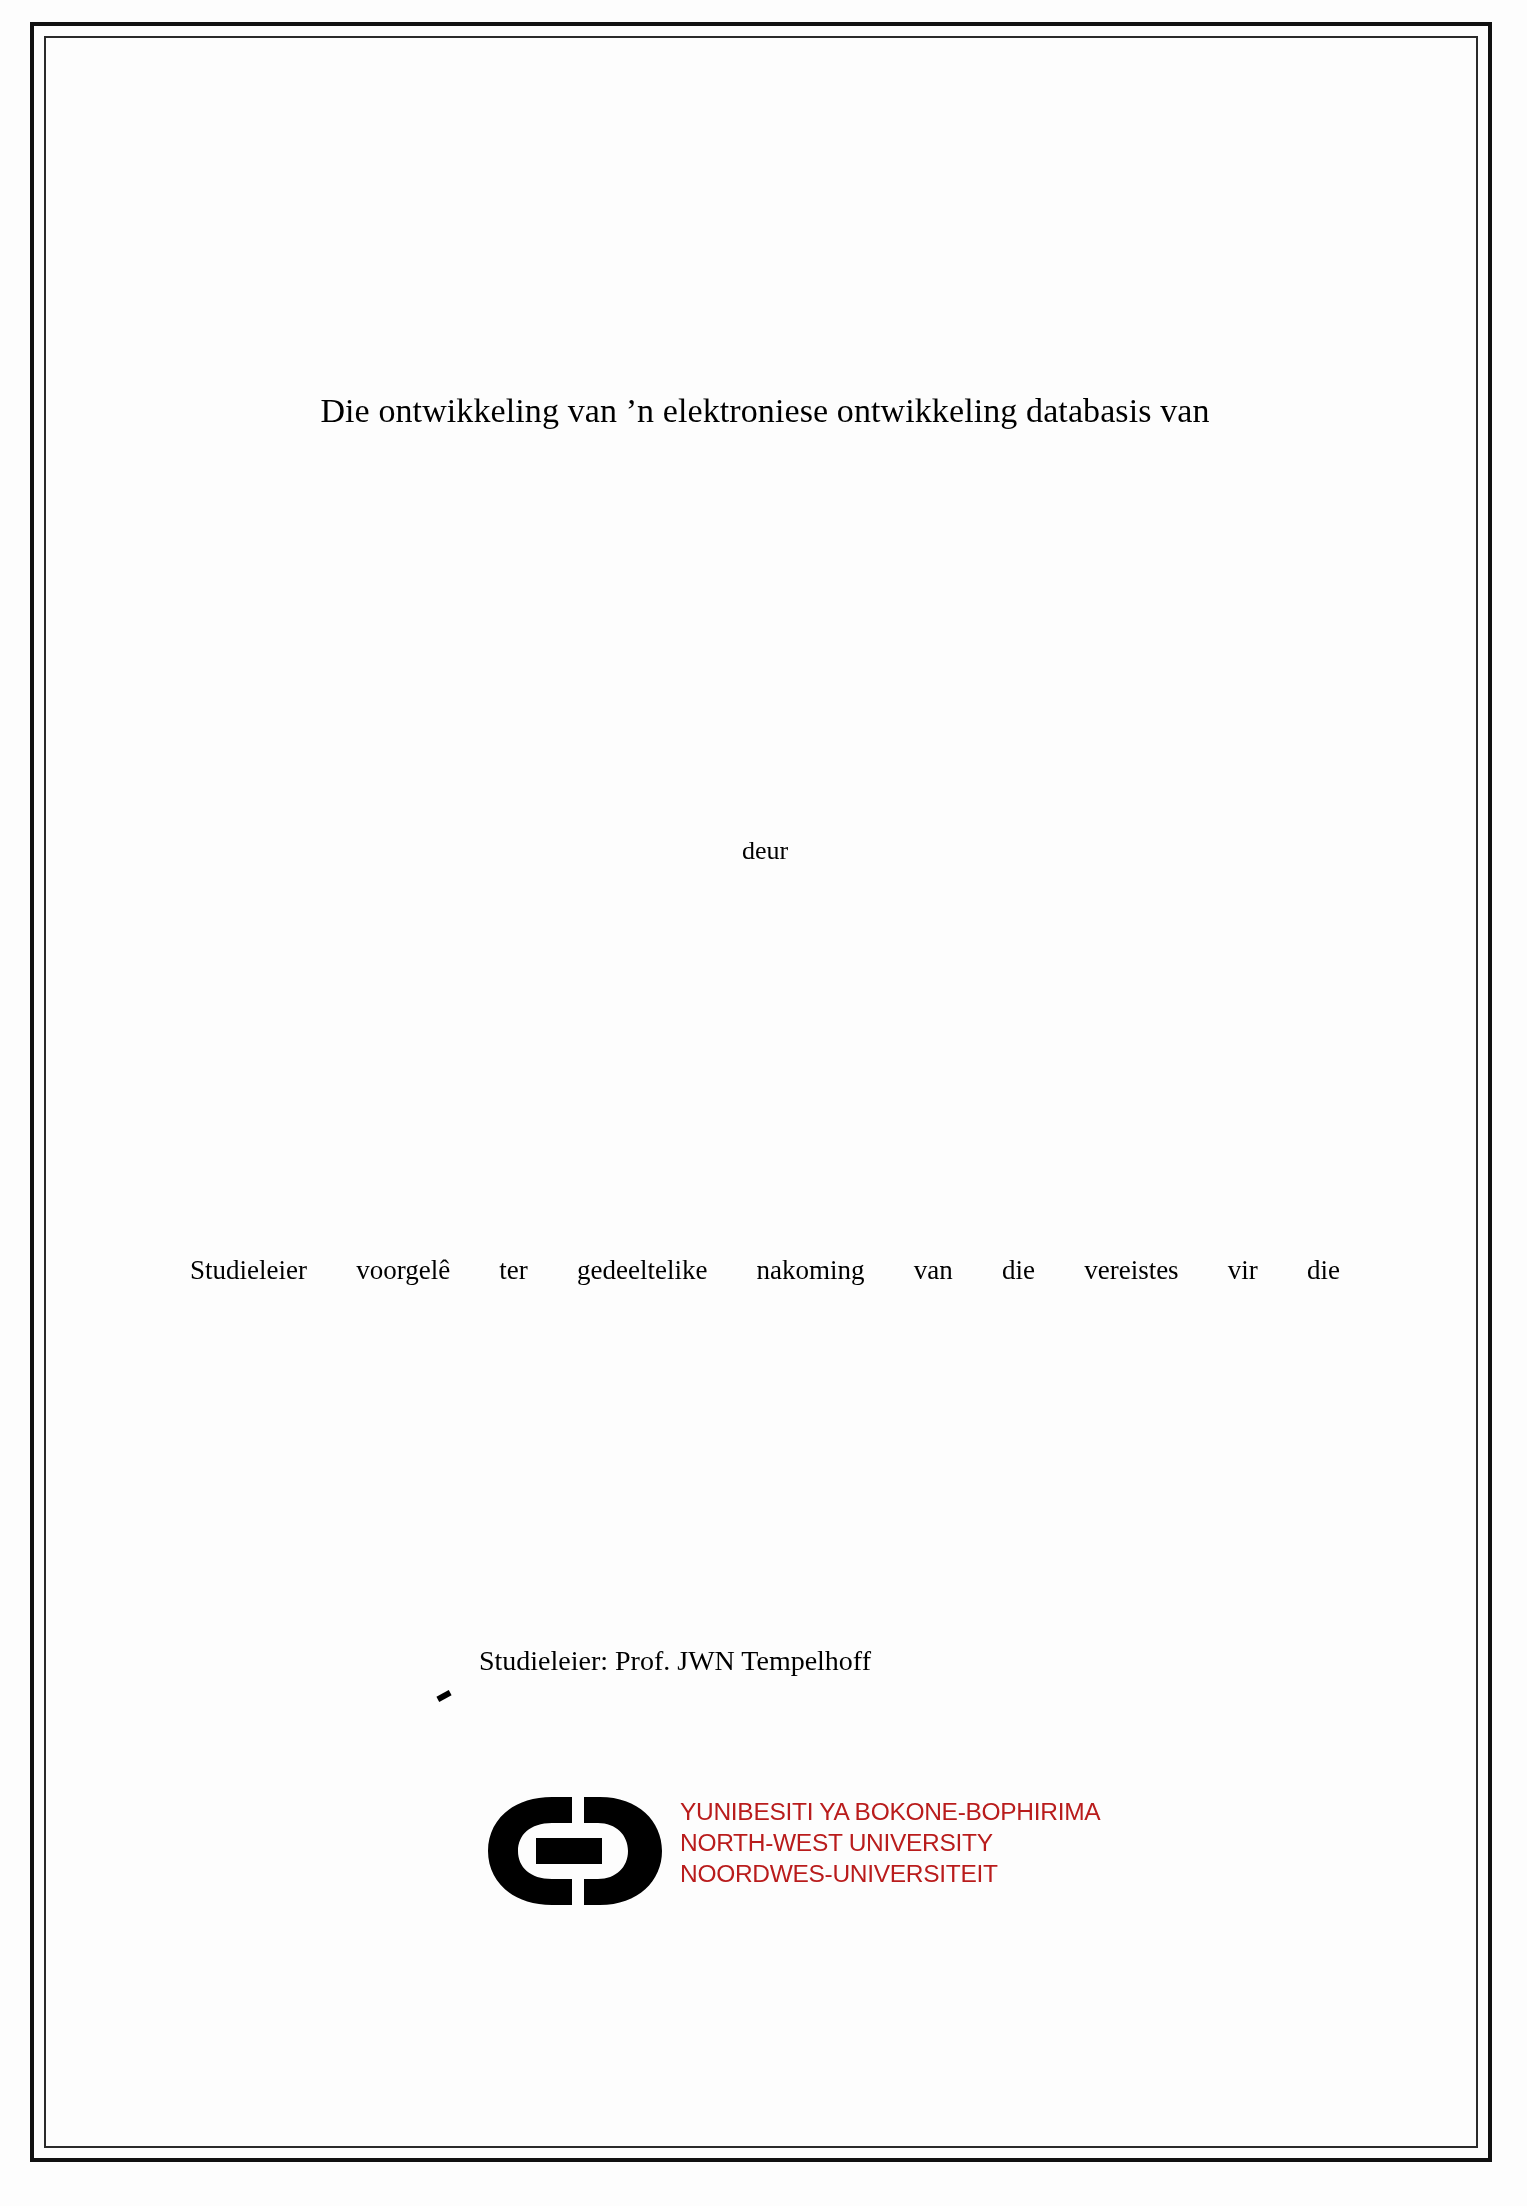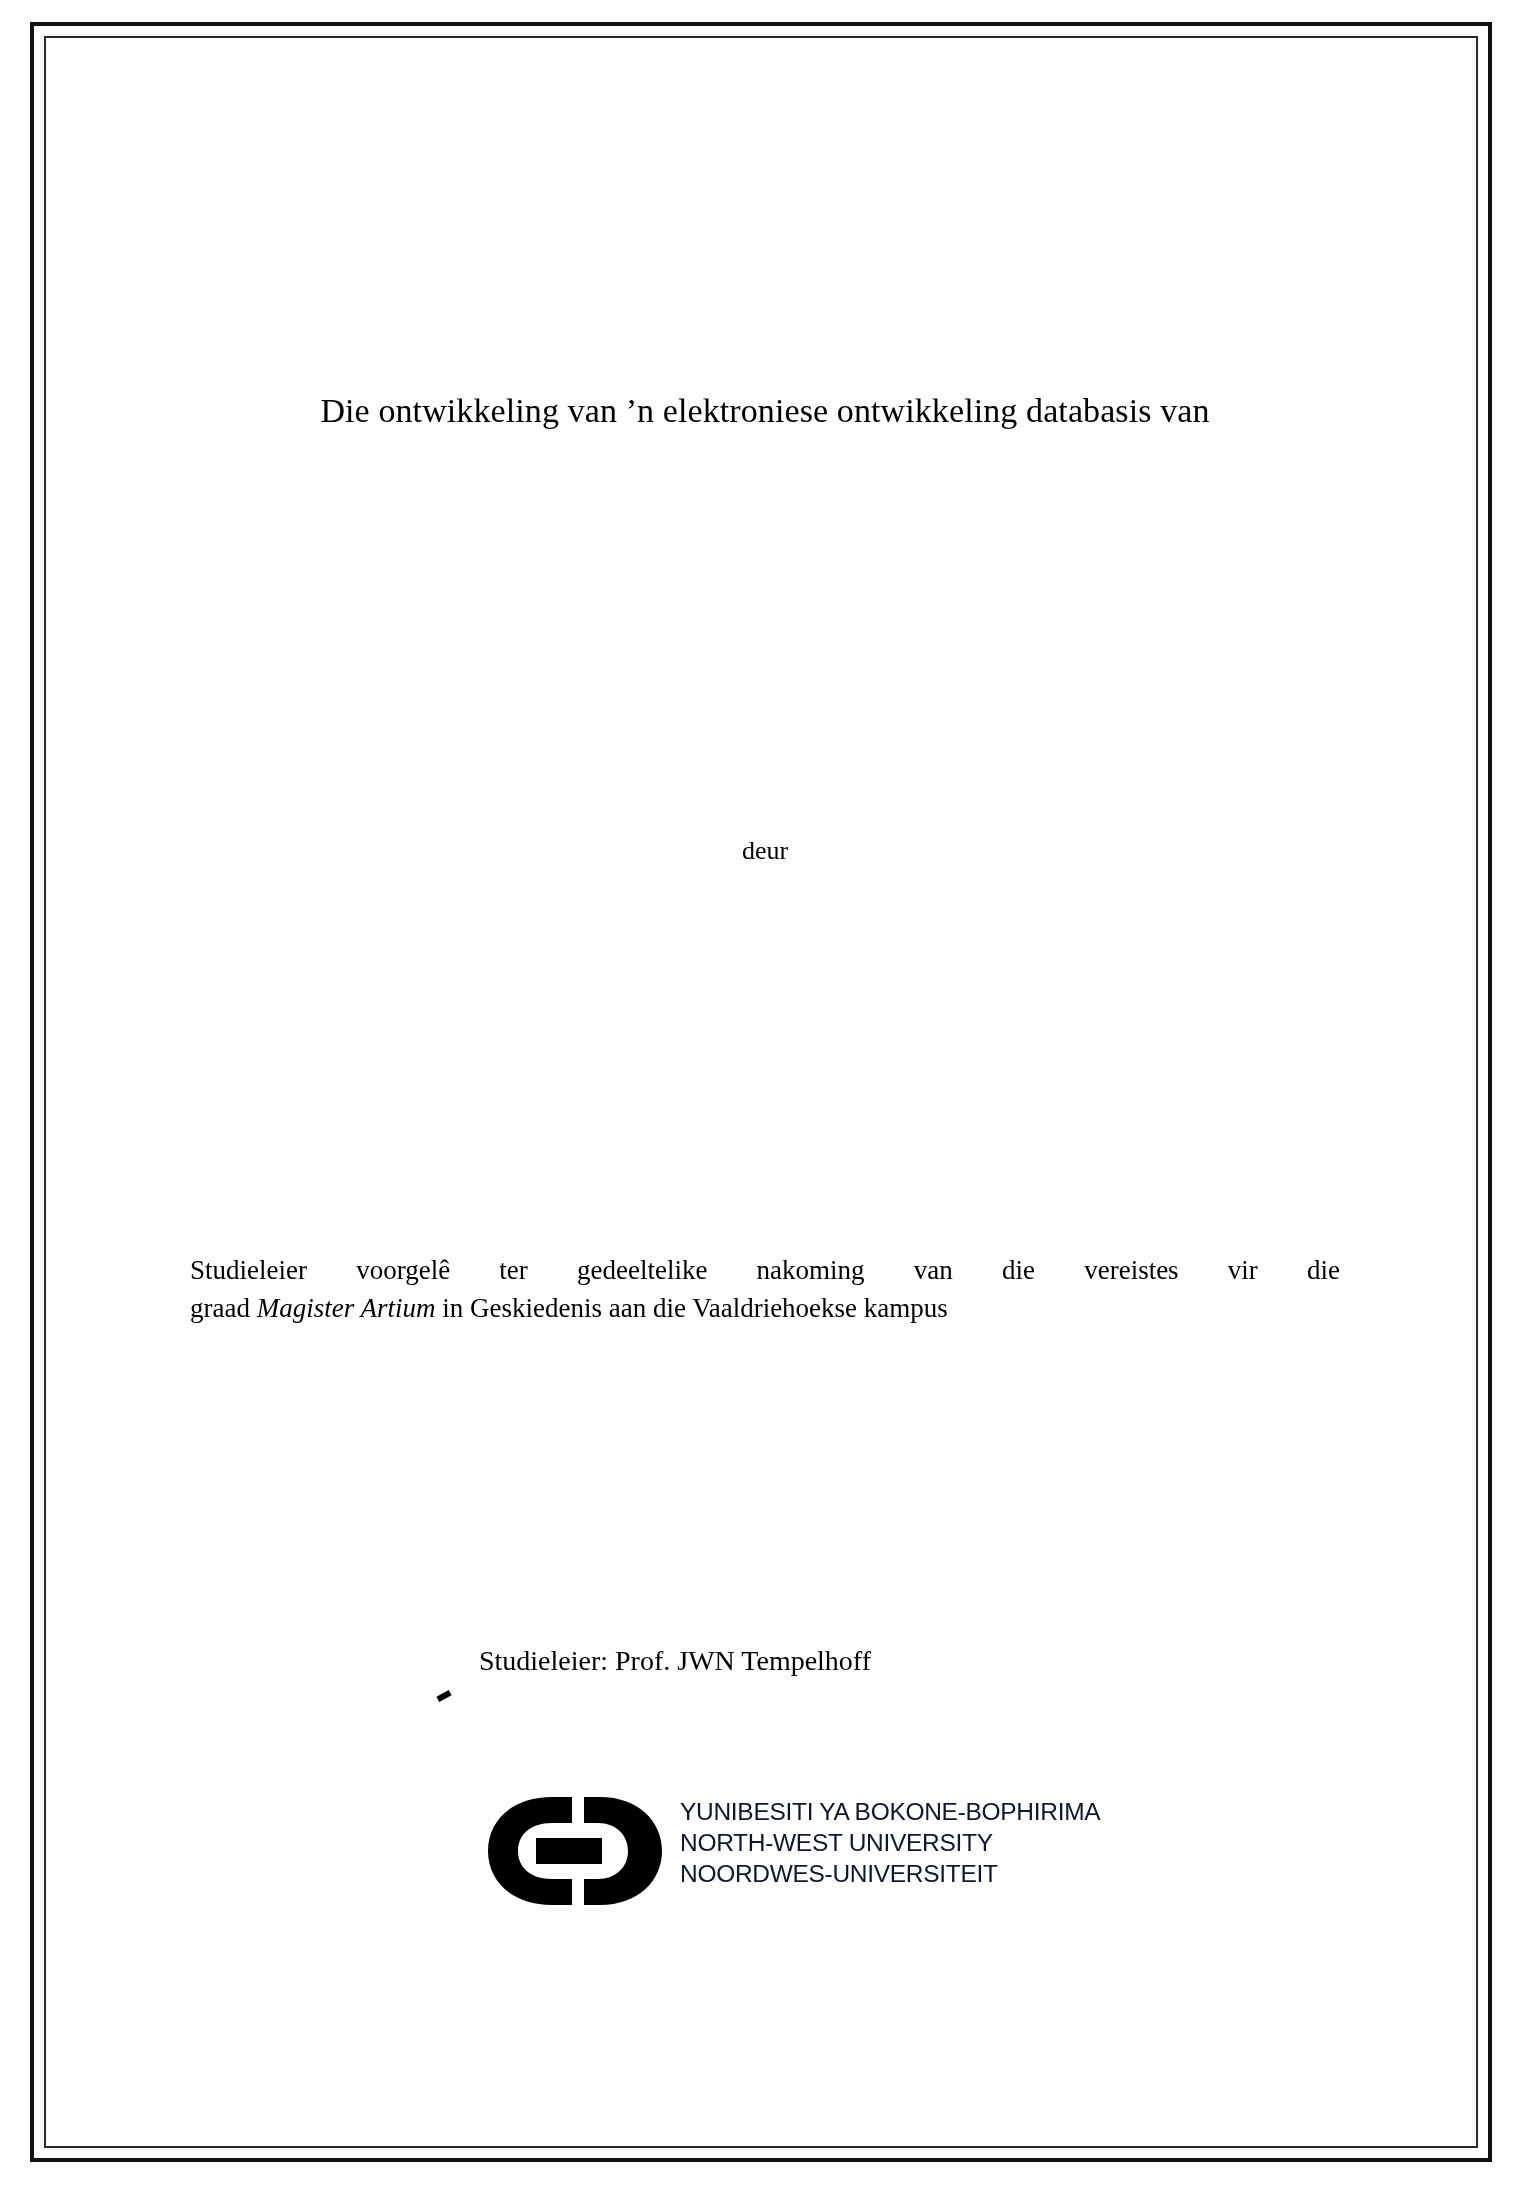--- a/index.html
+++ b/index.html
@@ -120,21 +120,21 @@
   }
   .logo-text {
     position: absolute;
     left: 200px;
     top: 6px;
     font-family: "Liberation Sans", sans-serif;
     font-size: 24.5px;
     line-height: 1.26;
     letter-spacing: -0.3px;
     font-weight: 400;
-    color: #0f172a;
+    color: #b91c1c;
     white-space: nowrap;
   }
   .smudge {
     position: absolute;
     background: #000;
   }
 </style>
 </head>
 <body>
 
@@ -147,21 +147,20 @@
 
     <div class="title-block">
       <div class="title-line">Die ontwikkeling van ’n elektroniese ontwikkeling databasis van</div>
     </div>
 
     <div class="deur">deur</div>
 
 
     <div class="degree-block">
       <div class="degree-line-justify">Studieleier voorgelê ter gedeeltelike nakoming van die vereistes vir die</div>
-      <div class="degree-line"><span>graad </span><span class="italic">Magister Artium</span><span> in Geskiedenis aan die Vaaldriehoekse kampus</span></div>
     </div>
 
     <div class="supervisor-block">
       <div>Studieleier: Prof. JWN Tempelhoff</div>
     </div>
 
     <div class="logo-block">
       <svg class="logo-mark" viewBox="0 0 190 120">
         <path d="M72 6 C32 6 8 30 8 60 C8 90 32 114 72 114 L92 114 L92 88 L72 88 C50 88 38 76 38 60 C38 44 50 32 72 32 L92 32 L92 6 Z" fill="#000000"></path>
         <rect x="56" y="47" width="66" height="26" fill="#000000"></rect>

